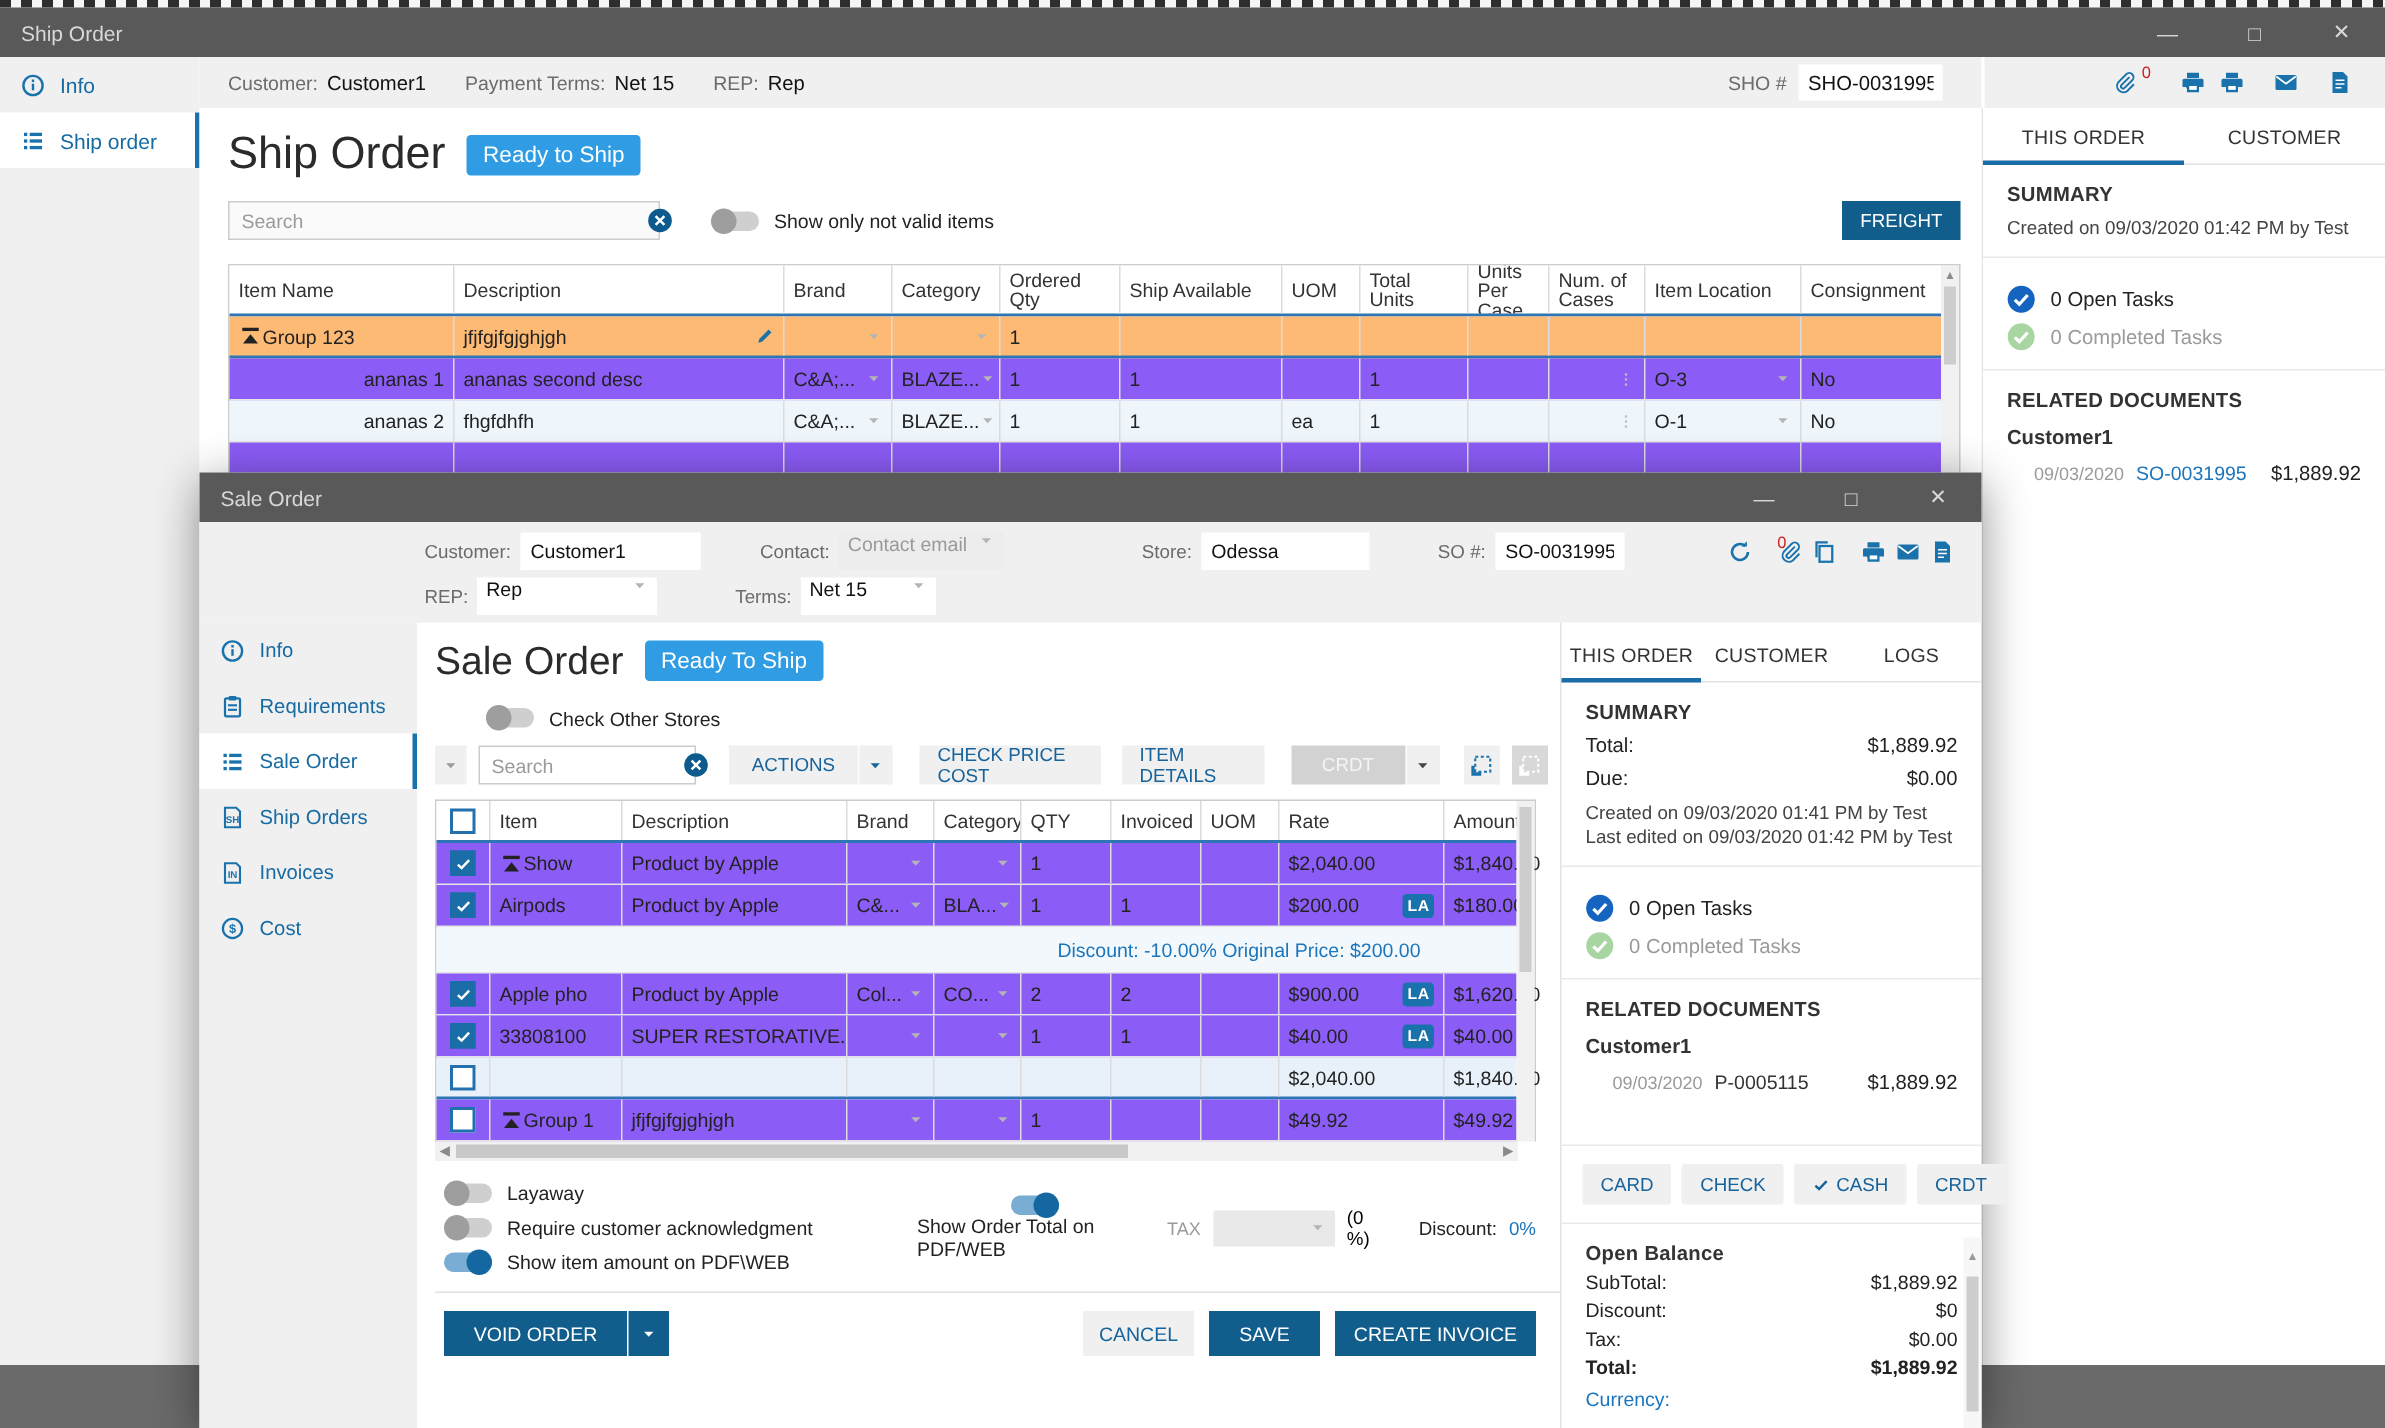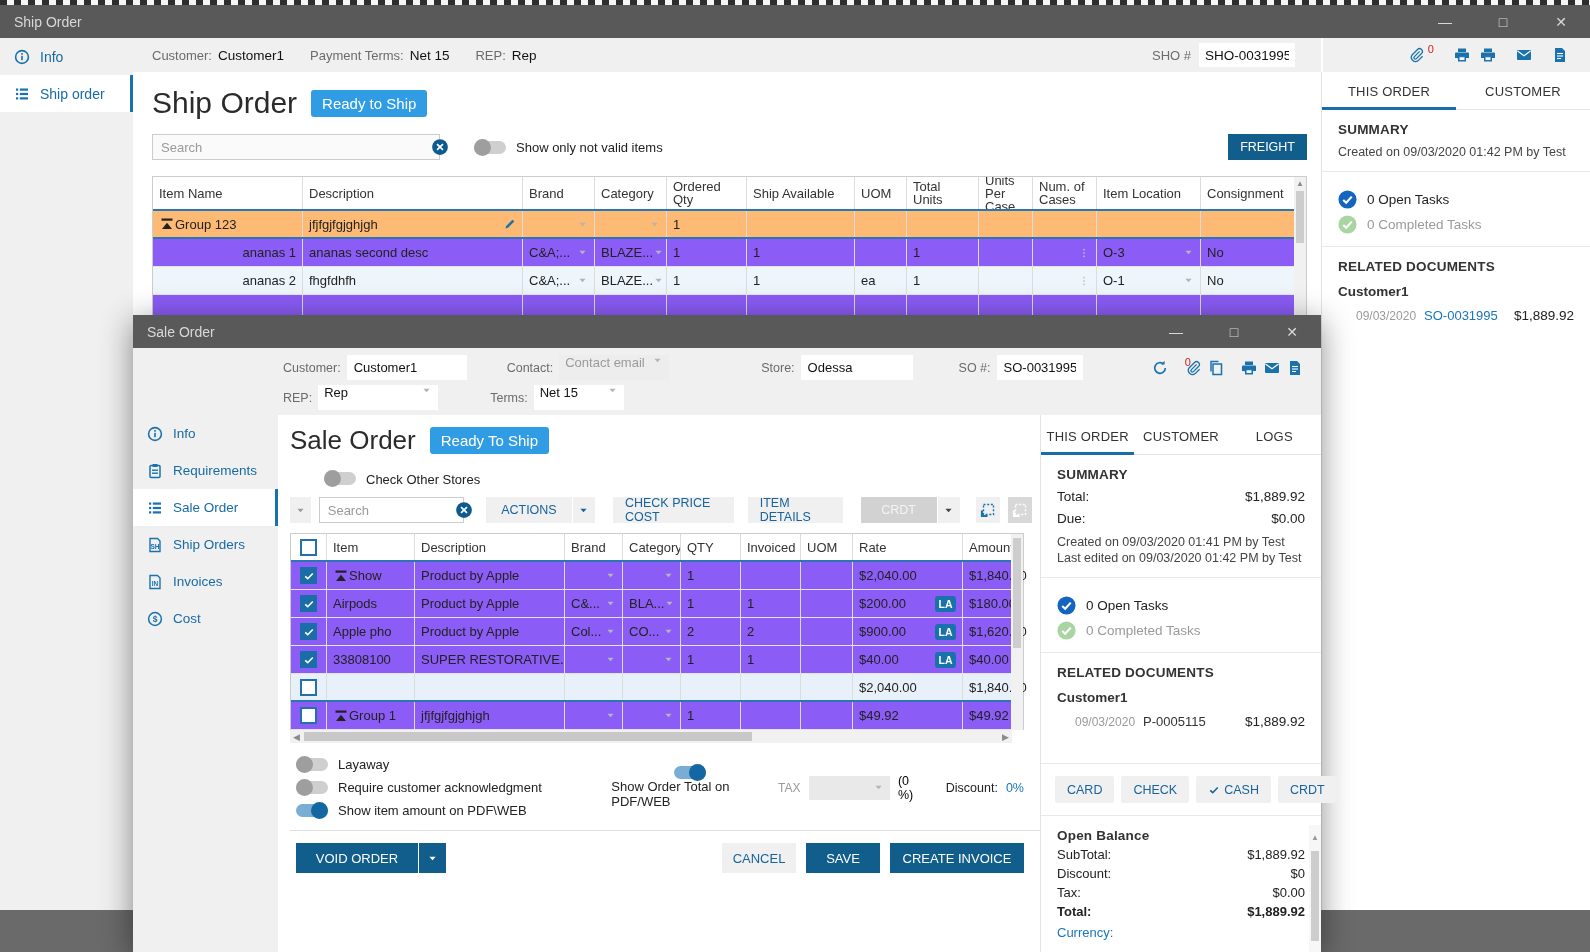--- a/index.html
+++ b/index.html
@@ -900,20 +900,23 @@
                   <span></span>
                 </div>
                 <div class="cell" style="width: 110px;">
                   <span>$200.00</span>
                   <span class="la-badge">LA</span>
                 </div>
                 <div class="cell" style="width: 76px;">
                   <span>$180.00</span>
                 </div>
               </div>
+              <div class="trow discount">
+                <div class="dcell">Discount: -10.00% Original Price: $200.00</div>
+              </div>
               <div class="trow ">
                 <div class="cell" style="width: 36px; justify-content: center;">
                   <span class="checkbox checked">
                     <svg viewBox="0 0 16 16">
                       <path d="M3 8.6l3.3 3L13 4.6" fill="none" stroke="currentColor" stroke-width="2.2"></path>
                     </svg>
                   </span>
                 </div>
                 <div class="cell" style="width: 88px;">
                   <span>Apple pho</span>

